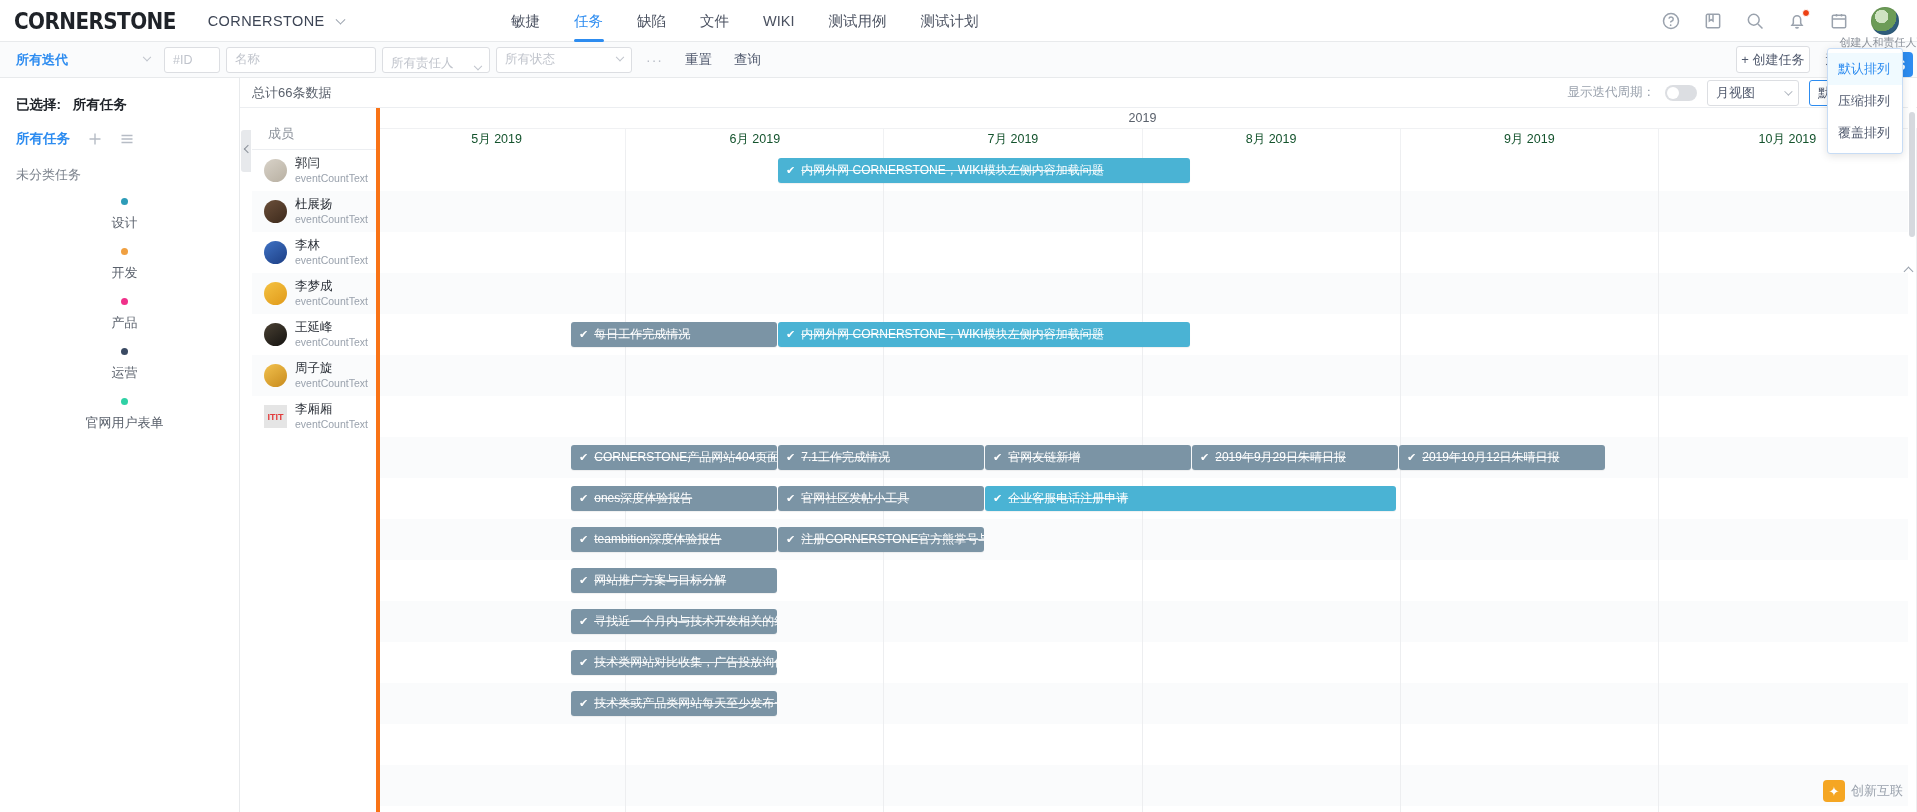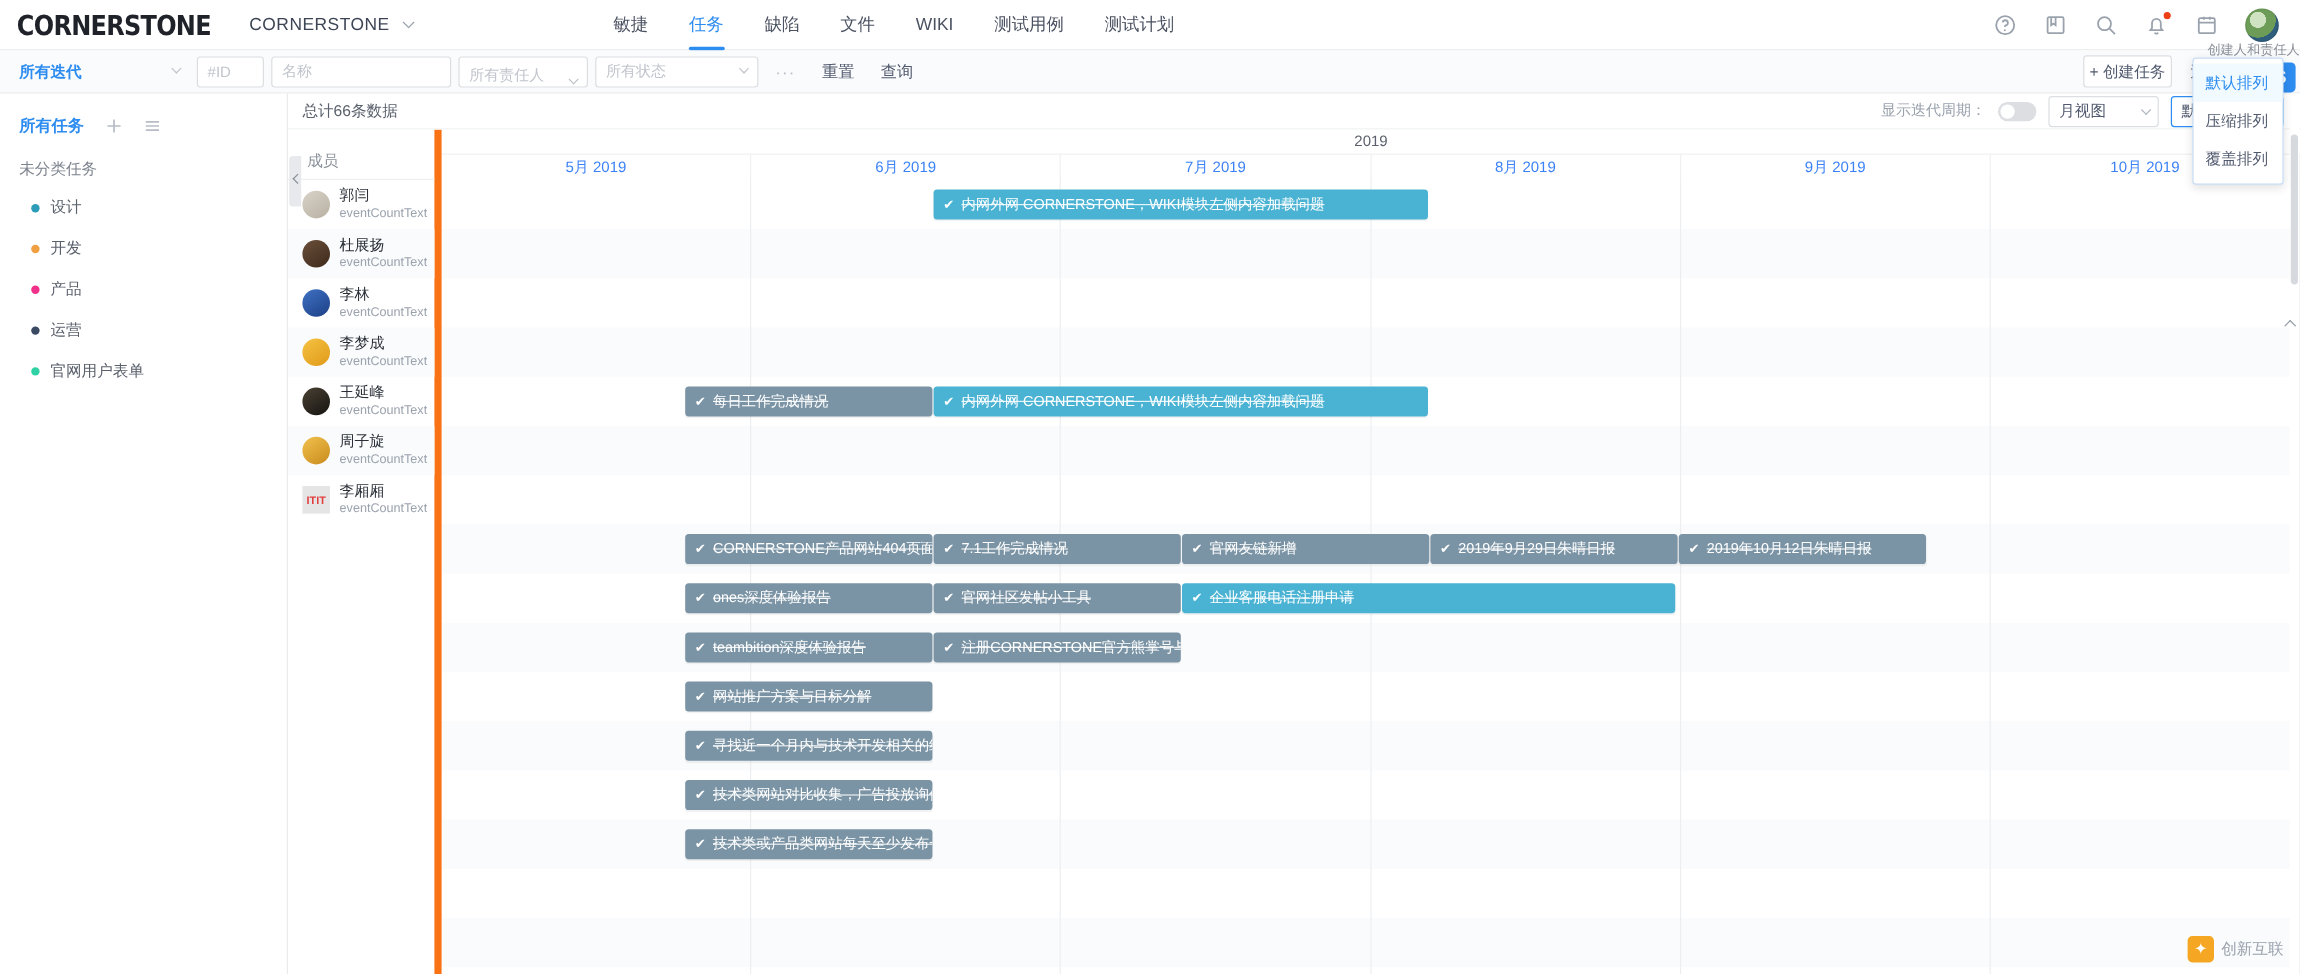--- a/index.html
+++ b/index.html
@@ -105,21 +105,21 @@
   .sidebar {
     position: absolute; top: 78px; left: 0; width: 240px; height: 734px;
     background: #fff; border-right: 1px solid #e8eaec; padding-top: 12px;
   }
   .sb-selected { font-size: 13.5px; color: #1f2329; font-weight: bold; padding: 6px 16px 10px; }
   .sb-selected .v { font-weight: bold; margin-left: 8px; }
   .sb-head { display: flex; align-items: center; padding: 6px 16px; gap: 18px; }
   .sb-head .lbl { font-size: 13.5px; color: #2d8cf0; font-weight: bold; cursor: pointer; }
   .sb-ico { color: #b6bcc5; cursor: pointer; display: flex; }
   .sb-group { font-size: 13px; color: #7c838d; padding: 12px 16px 6px; }
-  .sb-item { display: flex; align-items: center; gap: 9px; padding: 8px 16px 8px 26px; cursor: pointer; }
+  .sb-item { display: flex; align-items: center; gap: 9px; padding: 8px 16px 8px 26px; cursor: pointer; flex-direction: column; }
   .sb-item .dot { width: 7px; height: 7px; border-radius: 50%; flex: 0 0 auto; }
   .sb-item .t { font-size: 13px; color: #5a616c; }
 
   
   .gantt-head {
     position: absolute; top: 78px; left: 240px; width: 1677px; height: 30px;
     background: #fff; border-bottom: 1px solid #eceef1; display: flex; align-items: center;
   }
   .total { font-size: 13px; color: #5a616c; margin-left: 12px; }
   .gh-right { margin-left: auto; display: flex; align-items: center; gap: 10px; padding-right: 14px; }
@@ -160,22 +160,22 @@
     position: absolute; left: 241px; top: 130px; width: 10px; height: 42px;
     background: #e7e9ec; border-radius: 3px 0 0 3px; z-index: 30; cursor: pointer;
   }
   .collapse-handle::after {
     content: ""; position: absolute; top: 16px; left: 4px; width: 5px; height: 5px;
     border-left: 1.4px solid #8a9099; border-bottom: 1.4px solid #8a9099;
     transform: rotate(45deg);
   }
 
   .member-col {
-    position: absolute; top: 0; left: 0; width: 128px; height: 704px;
-    background: #fff; border-right: 6px solid #f97316; z-index: 20;
+    position: absolute; top: 0; left: 12px; width: 128px; height: 704px;
+    background: #fff; border-right: 4px solid #f97316; z-index: 20;
   }
   .mc-head {
     height: 42px; display: flex; align-items: flex-end; padding: 0 0 6px 16px;
     font-size: 13px; color: #8a9099; border-bottom: 1px solid #eceef1;
   }
   .mrow { height: 41px; display: flex; align-items: center; padding-left: 12px; gap: 8px; }
   .mrow.alt { background: #fafbfc; }
   .ava { width: 23px; height: 23px; border-radius: 50%; flex: 0 0 auto; }
   .ava.txt {
     display: flex; align-items: center; justify-content: center;
@@ -186,21 +186,21 @@
 
   .timeline {
     position: absolute; top: 0; left: 128px; width: 1549px; height: 704px;
   }
   .tl-year {
     height: 21px; display: flex; align-items: center; justify-content: center;
     font-size: 12.5px; color: #5a616c; border-bottom: 1px solid #f0f1f3;
   }
   .tl-months { height: 21px; display: flex; position: relative; }
   .tl-m {
-    flex: 1 1 0; font-size: 12.5px; color: #3b82f6;
+    flex: 1 1 0; font-size: 12.5px; color: #14532d;
     display: flex; align-items: center; justify-content: center;
     border-right: 1px solid #f0f1f3;
   }
   .grid-area { position: absolute; top: 42px; left: 0; right: 0; bottom: 0; }
   .gridlines { position: absolute; inset: 0; display: flex; }
   .gcol { flex: 1 1 0; border-right: 1px solid #edeef0; }
   .rowstripes { position: absolute; top: 0; left: 0; right: 0; }
   .rstripe { height: 41px; }
   .rstripe.alt { background: #fafbfc; }
 
@@ -324,20 +324,24 @@
       <div class="tip-wrap">
         <div class="tip-bubble">创建人和责任人可以</div>
         <span>过滤器</span>
         <span>视图</span>
       </div>
       <div class="float-blue">S</div>
     </div>
   </div>
 
   <div class="sidebar">
+    <div class="sb-selected">
+      <span>已选择:</span>
+      <span class="v">所有任务</span>
+    </div>
     <div class="sb-head">
       <span class="lbl">所有任务</span>
       <span class="sb-ico">
         <svg width="14" height="14" viewBox="0 0 14 14" stroke="currentColor" stroke-width="1.4">
             <path d="M7 1.5v11M1.5 7h11"></path>
           </svg>
       </span>
       <span class="sb-ico">
         <svg width="14" height="14" viewBox="0 0 14 14" stroke="currentColor" stroke-width="1.4">
             <path d="M1.5 3.5h11M1.5 7h11M1.5 10.5h11"></path>

